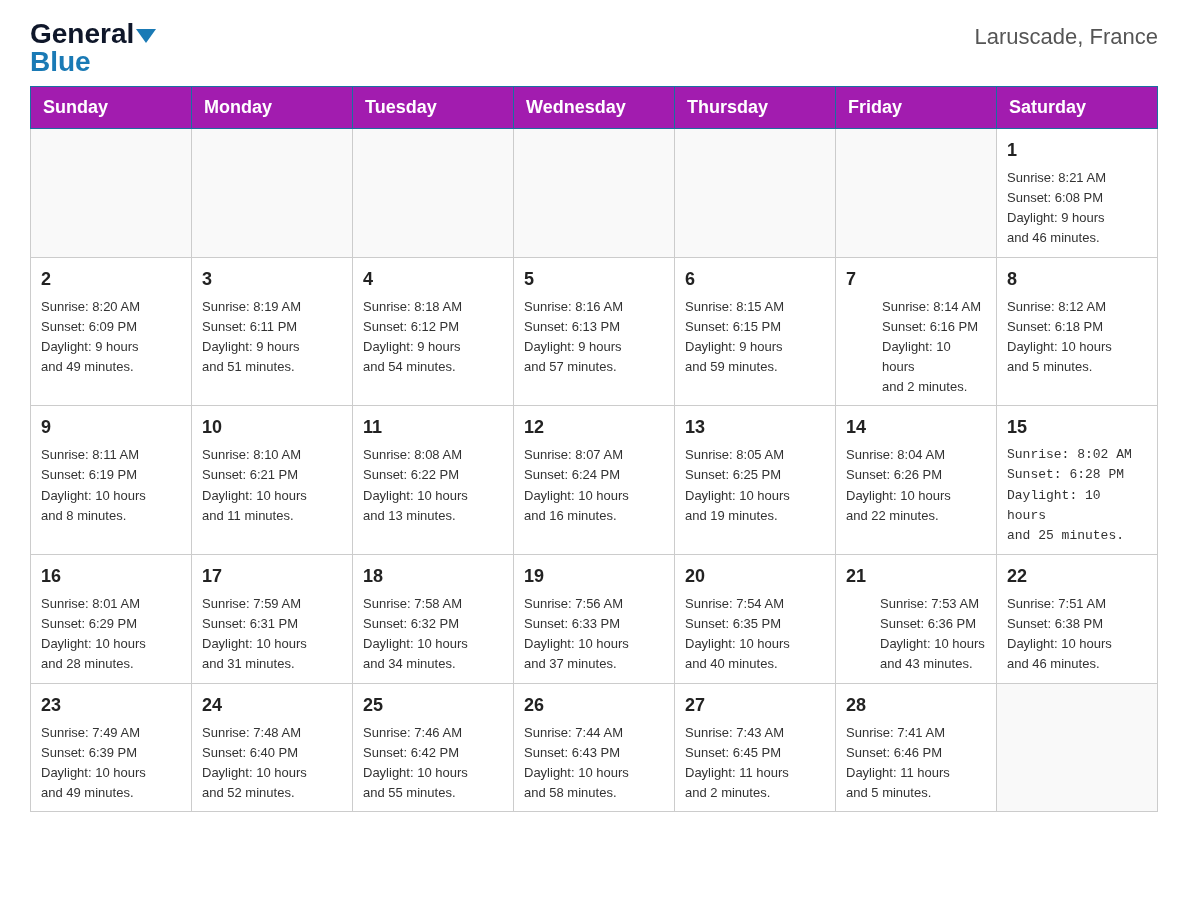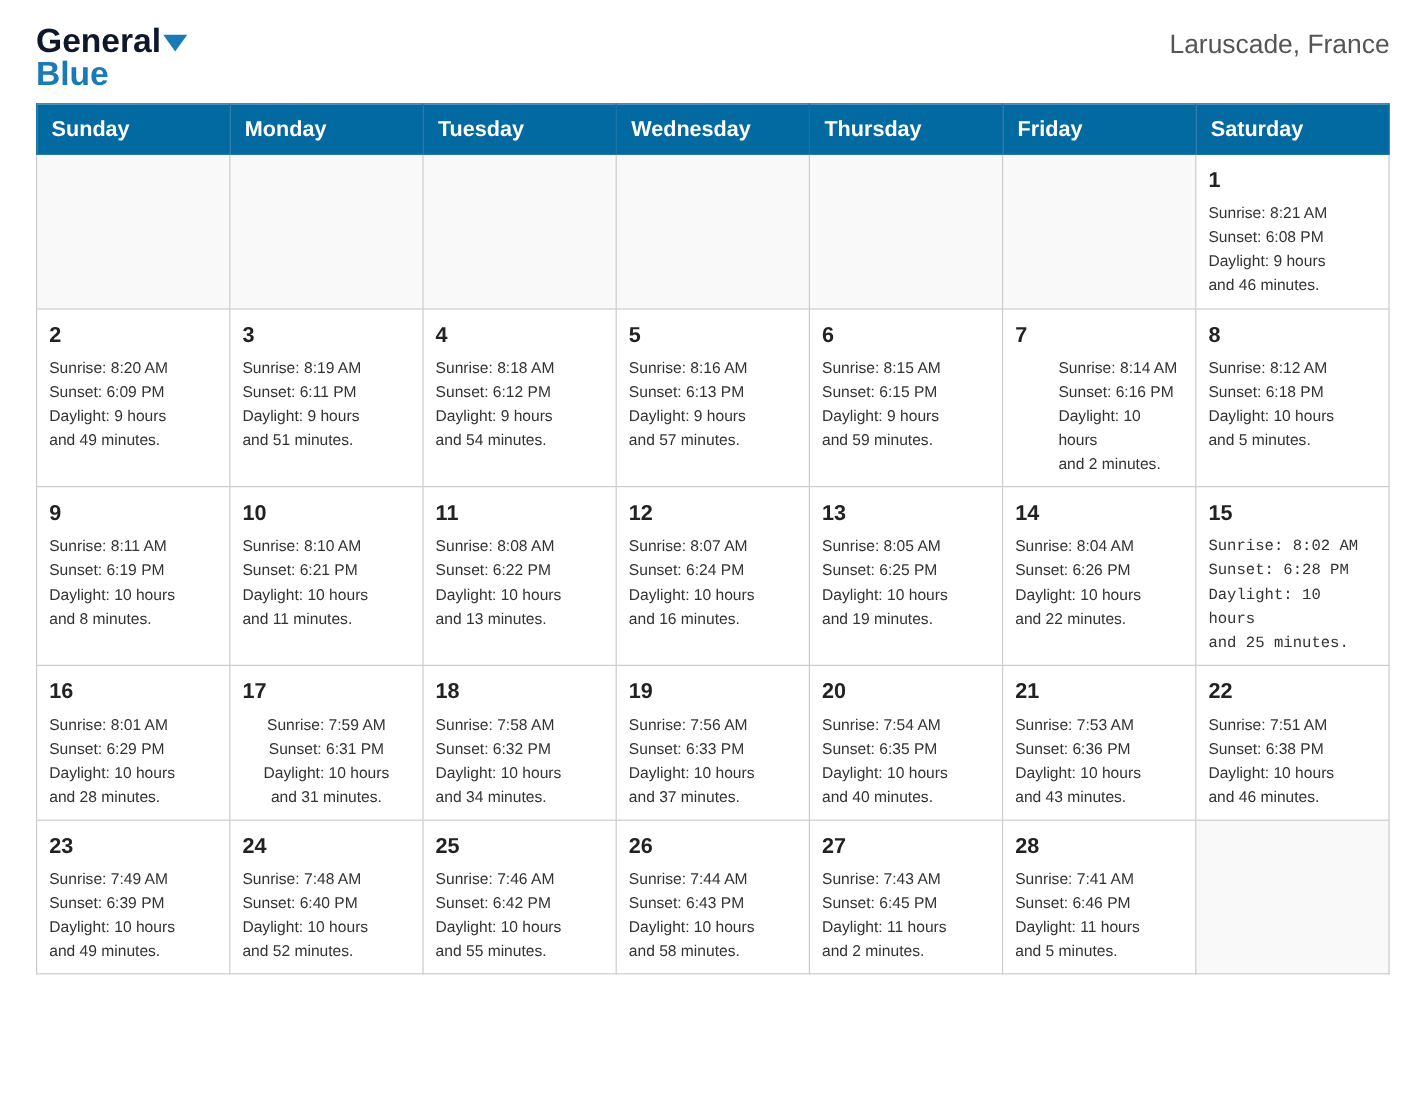--- a/index.html
+++ b/index.html
@@ -58,21 +58,21 @@
       font-size: 22px;
       color: #555;
       margin-top: 4px;
     }
     .calendar-table {
       width: 100%;
       border-collapse: collapse;
       margin-top: 8px;
     }
     .calendar-table thead tr th {
-      background-color: #0369a1;
+      background-color: #a21caf;
       color: #fff;
       font-size: 18px;
       font-weight: bold;
       padding: 10px 12px;
       text-align: left;
       border: 1px solid #1a6fa0;
     }
     .calendar-table tbody tr td {
       border: 1px solid #ccc;
       vertical-align: top;
@@ -250,21 +250,21 @@
       <tr class="row-divider">
         <td>
           <span class="day-number">16</span>
           <div class="day-info" style="white-space: pre-line;">Sunrise: 8:01 AM
 Sunset: 6:29 PM
 Daylight: 10 hours
 and 28 minutes.</div>
         </td>
         <td>
           <span class="day-number">17</span>
-          <div class="day-info" style="white-space: pre-line; text-align: center;">Sunrise: 7:59 AM
+          <div class="day-info" style="white-space: pre-line;">Sunrise: 7:59 AM
 Sunset: 6:31 PM
 Daylight: 10 hours
 and 31 minutes.</div>
         </td>
         <td>
           <span class="day-number">18</span>
           <div class="day-info" style="white-space: pre-line;">Sunrise: 7:58 AM
 Sunset: 6:32 PM
 Daylight: 10 hours
 and 34 minutes.</div>
@@ -278,21 +278,21 @@
         </td>
         <td>
           <span class="day-number">20</span>
           <div class="day-info" style="white-space: pre-line;">Sunrise: 7:54 AM
 Sunset: 6:35 PM
 Daylight: 10 hours
 and 40 minutes.</div>
         </td>
         <td>
           <span class="day-number">21</span>
-          <div class="day-info" style="white-space: pre-line;">Sunrise: 7:53 AM
+          <div class="day-info" style="white-space: pre-line; margin-left: 34px;">Sunrise: 7:53 AM
 Sunset: 6:36 PM
 Daylight: 10 hours
 and 43 minutes.</div>
         </td>
         <td>
           <span class="day-number">22</span>
           <div class="day-info" style="white-space: pre-line;">Sunrise: 7:51 AM
 Sunset: 6:38 PM
 Daylight: 10 hours
 and 46 minutes.</div>

